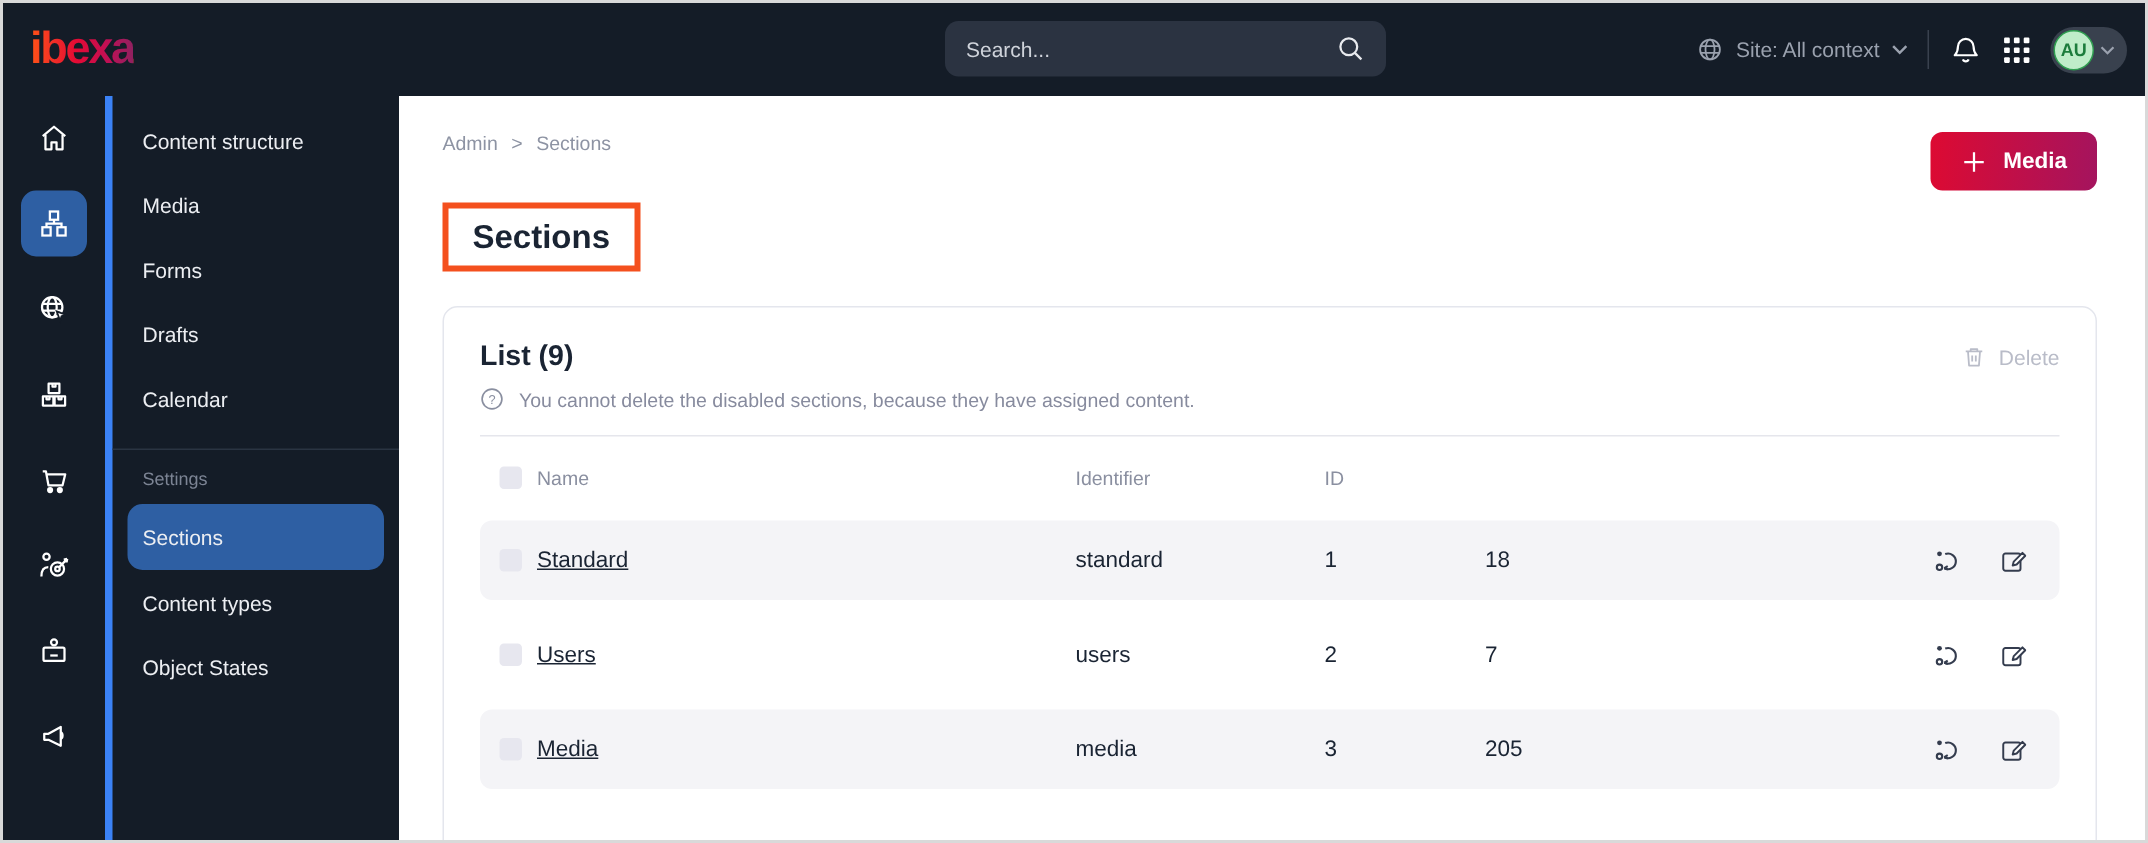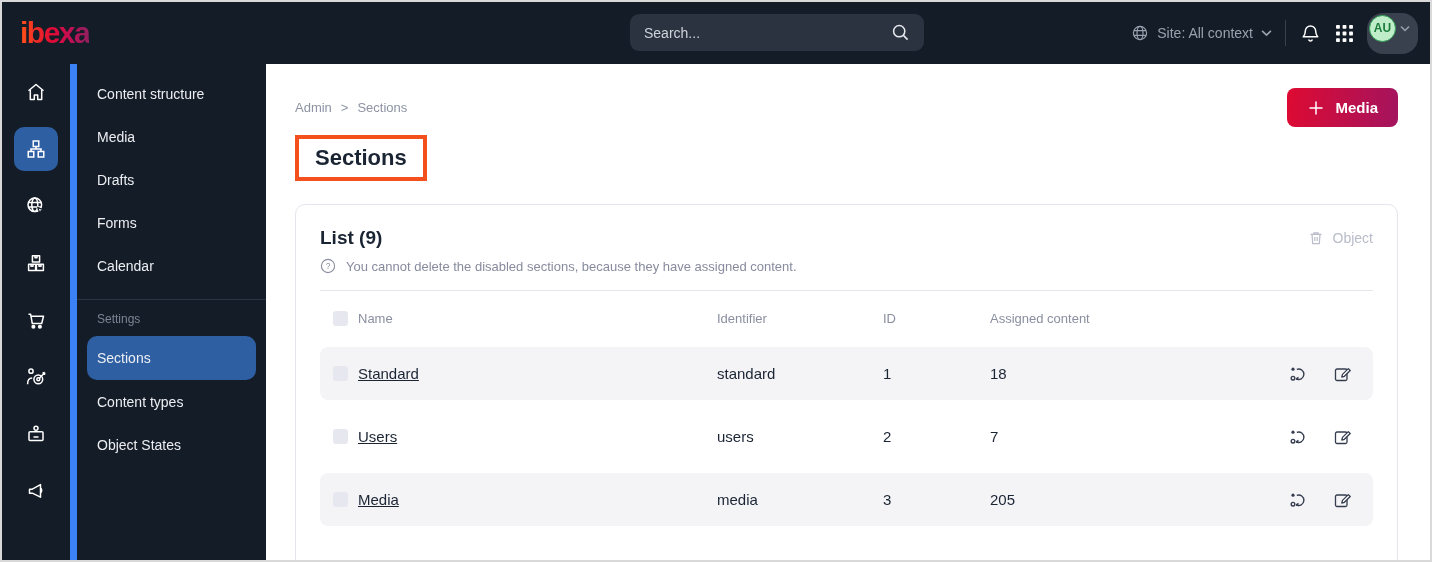--- a/index.html
+++ b/index.html
@@ -14,41 +14,41 @@
           background:linear-gradient(90deg,#ff5317 0%,#e30a35 45%,#c01055 75%,#8f2160 100%);
           -webkit-background-clip:text; background-clip:text; color:transparent; cursor:pointer; }
   .search { position:absolute; left:628px; top:12px; width:294px; height:37px; background:#2b3341;
             border-radius:9px; display:flex; align-items:center; padding:0 14px; }
   .search input { flex:1; background:transparent; border:none; outline:none; color:#e8eaee; font-size:14px; }
   .search input::placeholder { color:#cfd3da; opacity:1; }
   .top-right { position:absolute; right:12px; top:0; height:62px; display:flex; align-items:center; gap:13px; }
   .site-ctx { display:flex; align-items:center; gap:8px; color:#9aa1ae; font-size:14px; cursor:pointer; }
   .v-divider { width:1px; height:26px; background:#39414e; }
   .icon-btn { display:flex; align-items:center; justify-content:center; cursor:pointer; }
-  .avatar-wrap { display:flex; align-items:center; gap:4px; background:#39414e; border-radius:16px; padding:2px 8px 12px 2px; cursor:pointer; color:#9aa1ae; }
+  .avatar-wrap { display:flex; align-items:center; gap:4px; background:#39414e; border-radius:16px; padding:2px 8px 2px 2px; cursor:pointer; color:#9aa1ae; }
   .avatar { width:27px; height:27px; border-radius:50%; background:#bfedc9; border:1px solid #2f9e50;
             color:#1c7c3c; font-size:12px; font-weight:bold; display:flex; align-items:center; justify-content:center; }
 
   
   .body { display:flex; height:496px; }
 
   .rail { width:68px; background:#141c27; display:flex; flex-direction:column; align-items:center; padding-top:6px; gap:13px; flex-shrink:0; }
   .rail-item { width:44px; height:44px; display:flex; align-items:center; justify-content:center; border-radius:10px; cursor:pointer; color:#fff; }
   .rail-item.active { background:#2e5fa3; }
 
-  .menu { width:196px; background:#141c27; border-left:7px solid #3b82f6; padding-top:8px; flex-shrink:0; color:#eceef2; }
+  .menu { width:196px; background:#141c27; border-left:5px solid #3b82f6; padding-top:8px; flex-shrink:0; color:#eceef2; }
   .menu-item { height:43px; display:flex; align-items:center; padding-left:20px; font-size:14px; cursor:pointer; }
   .menu-divider { border-top:1px solid #2a3442; margin:12px 0 0 0; }
   .menu-label { font-size:12px; color:#7c8494; padding-left:20px; margin-top:10px; height:18px; display:flex; align-items:center; }
   .menu-item.active { background:#2e5fa3; border-radius:10px; margin:8px 10px 0 10px; padding-left:10px; height:44px; }
 
   
   .content { position:relative; flex:1; background:#fff; padding:24px 32px 0 29px; overflow:hidden; }
   .content-top { display:flex; justify-content:space-between; align-items:flex-start; }
-  .breadcrumb { display:flex; align-items:center; gap:9px; font-size:13px; color:#8d93a3; margin-top:12px;justify-content:center; }
+  .breadcrumb { display:flex; align-items:center; gap:9px; font-size:13px; color:#8d93a3; margin-top:0;justify-content:center; }
   .breadcrumb .crumb { cursor:pointer; }
   .btn-create { display:flex; align-items:center; gap:10px; border:none; cursor:pointer; color:#fff; font-size:15px; font-weight:bold;
                 padding:0 20px; height:39px; border-radius:8px; font-family:inherit;
                 background:linear-gradient(95deg,#dd0a32 0%,#a4145e 100%); }
   .title-box { display:inline-block; border:4px solid #f4501e; padding:6px 16px; margin-top:8px; }
   .page-title { font-size:22px; font-weight:bold; color:#1a2433; }
 
   .card { margin-top:23px; width:100%; border:1px solid #e4e6ed; border-radius:10px; padding:22px 24px; height:380px; background:#fff; }
   .card-head { display:flex; justify-content:space-between; align-items:center; }
   .list-title { font-size:19px; font-weight:bold; color:#1a2433; }
@@ -200,24 +200,24 @@
     </div>
 
     <div class="menu">
       <div class="menu-item">
           <span>Content structure</span>
         </div>
       <div class="menu-item">
           <span>Media</span>
         </div>
       <div class="menu-item">
+          <span>Forms</span>
+        </div>
+      <div class="menu-item">
           <span>Drafts</span>
-        </div>
-      <div class="menu-item">
-          <span>Forms</span>
         </div>
       <div class="menu-item">
           <span>Calendar</span>
         </div>
       <div class="menu-divider"></div>
       <div class="menu-label">Settings</div>
       <div class="menu-item active">
           <span>Sections</span>
         </div>
       <div class="menu-item">
@@ -252,21 +252,21 @@
 
       <div class="card">
         <div class="card-head">
           <div class="list-title">List (9)</div>
           <button class="btn-delete">
             <span class="icon-btn">
               <svg width="16" height="16" viewBox="0 0 16 16" fill="none" stroke="#b9bcc8" stroke-width="1.2" stroke-linejoin="round">
                 <path d="M2.5 4.3 h11 M5.8 4.3 V2.8 h4.4 v1.5 M4 4.3 l0.7 9.4 h6.6 l0.7 -9.4 M6.8 7 v4 M9.2 7 v4"></path>
               </svg>
             </span>
-            <span>Object</span>
+            <span>Delete</span>
           </button>
         </div>
 
         <div class="help-row">
           <span class="icon-btn">
             <svg width="16" height="16" viewBox="0 0 16 16" fill="none">
               <circle cx="8" cy="8" r="6.6" stroke="#8a8fa0" stroke-width="1.1"></circle>
               <text x="8" y="11" text-anchor="middle" font-size="8.5" fill="#8a8fa0" font-family="Liberation Sans, sans-serif">?</text>
             </svg>
           </span>
@@ -275,21 +275,20 @@
 
         <hr class="hr">
 
         <div class="tbl-row tbl-head">
           <div class="cell-check">
               <div class="checkbox"></div>
             </div>
           <div>Name</div>
           <div>Identifier</div>
           <div>ID</div>
-          <div>Assigned content</div>
           <div></div>
         </div>
 
         <div class="tbl-row tbl-body-row shaded">
           <div class="cell-check">
               <div class="checkbox"></div>
             </div>
           <div><span class="name-link">Standard</span></div>
           <div>standard</div>
           <div>1</div>

